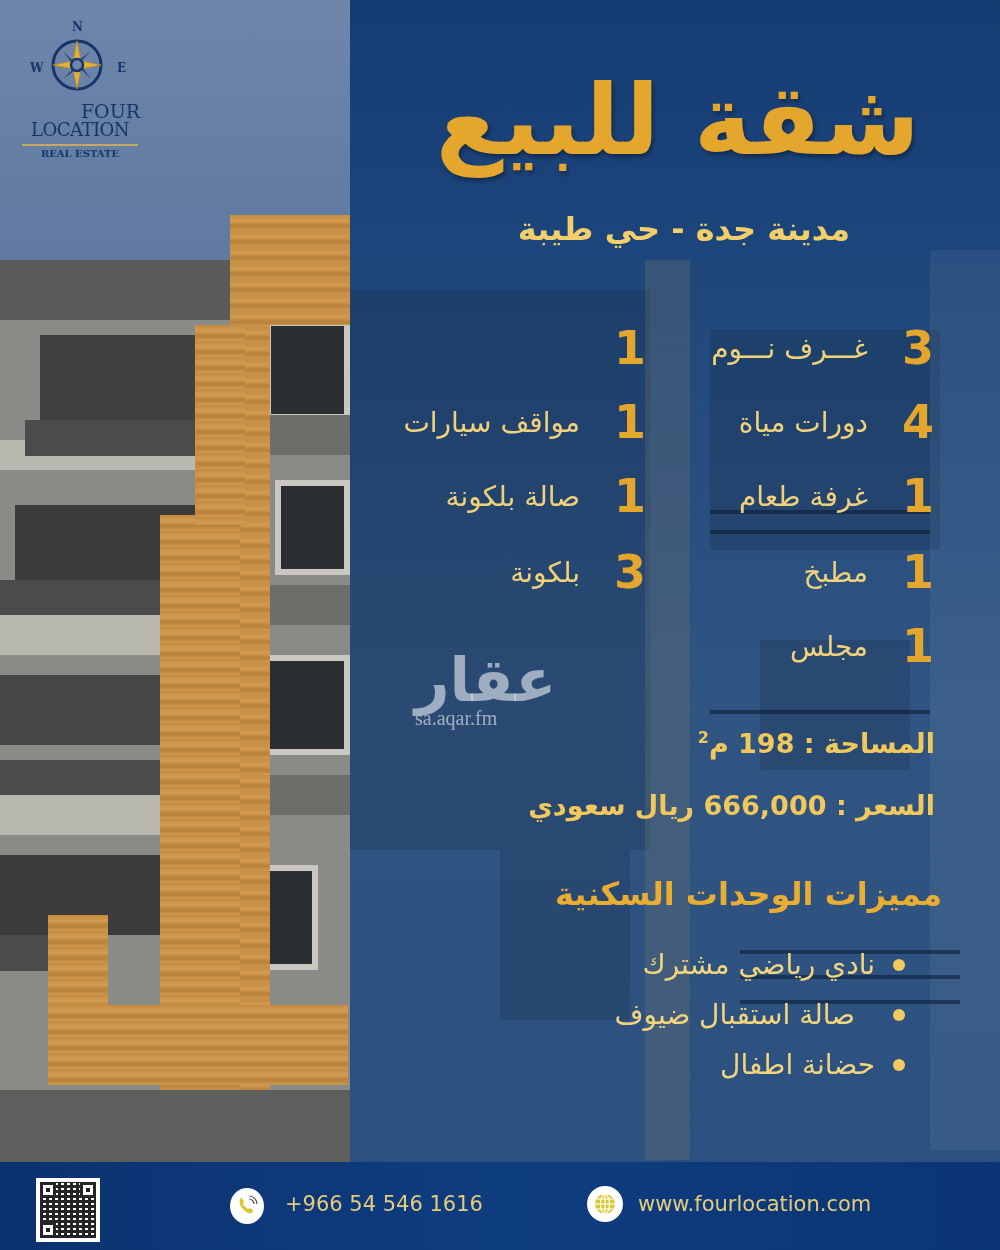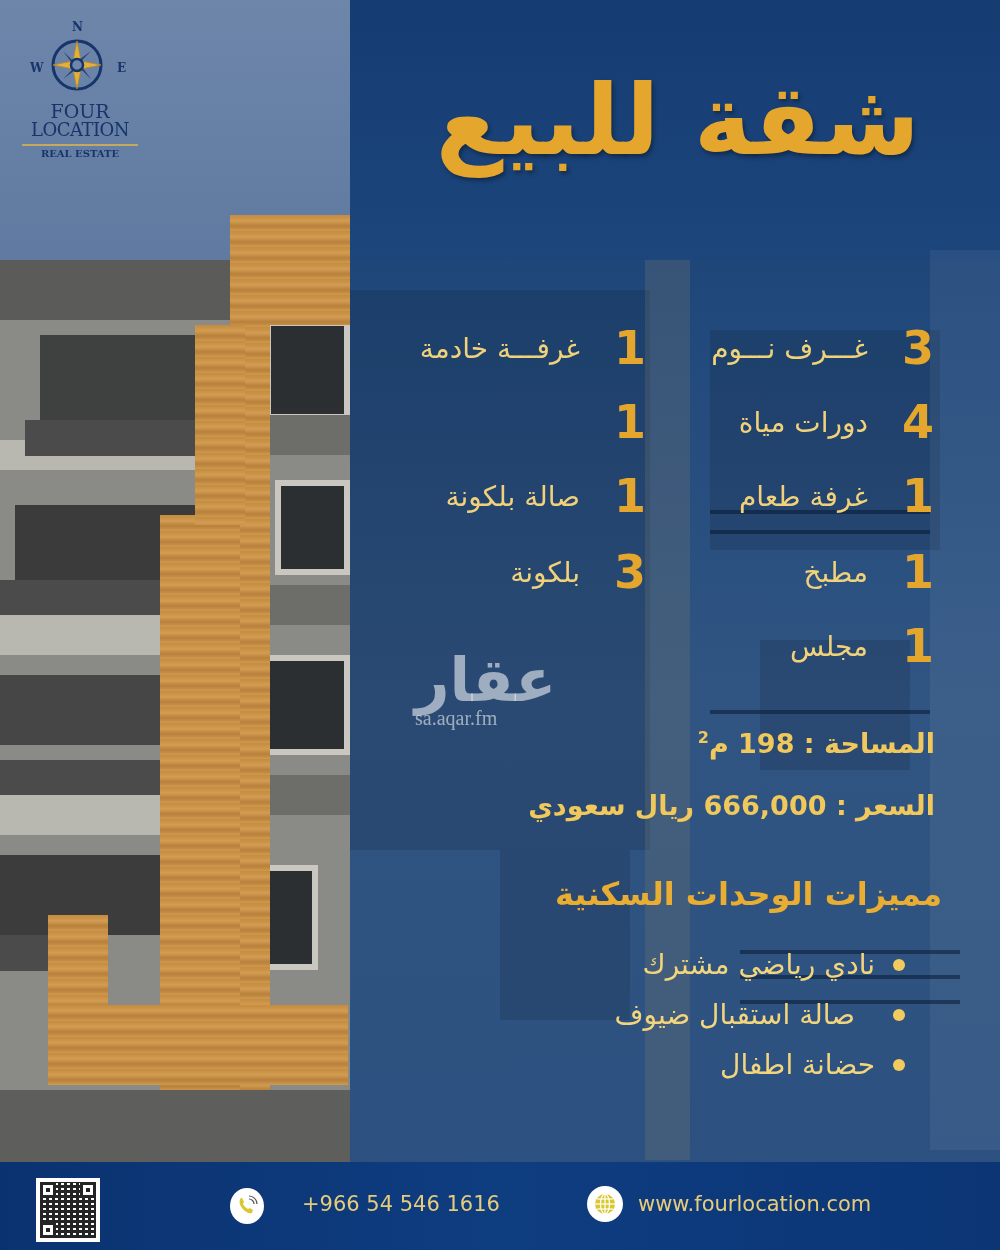--- a/index.html
+++ b/index.html
@@ -25,21 +25,21 @@
   
   .overlay { position: absolute; left: 350px; top: 0; width: 650px; height: 1165px; background: linear-gradient(180deg, rgba(18,58,112,0.97) 0%, rgba(22,66,124,0.88) 30%, rgba(28,74,132,0.80) 60%, rgba(26,70,128,0.82) 100%); }
   .ov-shape { position: absolute; background: rgba(255,255,255,0.06); }
   .ov-shape.dark { background: rgba(0,0,0,0.12); }
   .ov-rail { position: absolute; height: 4px; background: rgba(10,25,50,0.55); }
 
   
   .logo { position: absolute; left: 20px; top: 20px; width: 120px; height: 140px; color: #17356b; text-align: center; }
   .compass { position: absolute; left: 30px; top: 18px; width: 54px; height: 54px; }
   .compass-letter { position: absolute; font-family: "DejaVu Serif", serif; font-weight: bold; font-size: 12px; color: #17356b; }
-  .logo-four { position: absolute; left: 0; top: 82px; width: 120px; font-family: "DejaVu Serif", serif; font-size: 19px; line-height: 18px; color: #17356b; }
+  .logo-four { position: absolute; left: 0; top: 82px; width: 120px; font-family: "DejaVu Serif", serif; font-size: 19px; line-height: 18px; color: #17356b; text-align: right; }
   .logo-location { position: absolute; left: 0; top: 100px; width: 120px; font-family: "DejaVu Serif", serif; font-size: 18px; line-height: 20px; color: #17356b; letter-spacing: -0.5px; }
   .logo-line { position: absolute; left: 2px; top: 124px; width: 116px; height: 2px; background: #c6a961; }
   .logo-re { position: absolute; left: 0; top: 128px; width: 120px; font-family: "DejaVu Serif", serif; font-weight: bold; font-size: 10px; color: #17356b; }
 
   
   .title { position: absolute; right: 80px; top: 60px; font-family: "DejaVu Sans", sans-serif; font-weight: bold; font-size: 98px; line-height: 120px; color: #e4a62c; direction: rtl; text-shadow: 2px 3px 4px rgba(0,0,0,0.35); }
   .subtitle { position: absolute; right: 150px; top: 205px; font-weight: bold; font-size: 32px; line-height: 48px; color: #f2cf6a; direction: rtl; }
 
   .spec { position: absolute; direction: rtl; display: flex; align-items: center; height: 60px; }
   .spec .num { font-weight: bold; font-size: 46px; color: #e4a62c; width: 40px; text-align: center; }
@@ -133,20 +133,21 @@
       <polygon points="13,13 25,25 41,13 29,25 41,41 29,29 13,41 25,29" fill="#17356b" opacity="0.9"></polygon>
       <circle cx="27" cy="27" r="6" fill="#6d87ad" stroke="#17356b" stroke-width="2.5"></circle>
     </svg>
     <div class="logo-four">FOUR</div>
     <div class="logo-location">LOCATION</div>
     <div class="logo-line"></div>
     <div class="logo-re">REAL ESTATE</div>
   </div>
 
   <div class="title">شقة للبيع</div>
+  <div class="subtitle">مدينة جدة - حي طيبة</div>
 
   <div class="spec" style="right:62px;top:318px;">
     <span class="num">3</span>
     <span class="lbl">غـــرف نـــوم</span>
   </div>
   <div class="spec" style="right:62px;top:392px;">
     <span class="num">4</span>
     <span class="lbl">دورات مياة</span>
   </div>
   <div class="spec" style="right:62px;top:466px;">
@@ -157,24 +158,24 @@
     <span class="num">1</span>
     <span class="lbl">مطبخ</span>
   </div>
   <div class="spec" style="right:62px;top:616px;">
     <span class="num">1</span>
     <span class="lbl">مجلس</span>
   </div>
 
   <div class="spec" style="right:350px;top:318px;">
     <span class="num">1</span>
-    <span class="lbl">غرفـــة خادمة</span>
   </div>
   <div class="spec" style="right:350px;top:392px;">
     <span class="num">1</span>
+    <span class="lbl">مواقف سيارات</span>
   </div>
   <div class="spec" style="right:350px;top:466px;">
     <span class="num">1</span>
     <span class="lbl">صالة بلكونة</span>
   </div>
   <div class="spec" style="right:350px;top:542px;">
     <span class="num">3</span>
     <span class="lbl">بلكونة</span>
   </div>
 
@@ -216,21 +217,21 @@
         <div class="qr-finder" style="left:0;bottom:0;"></div>
       </div>
     </div>
     <div class="circle-icon" style="left:230px;top:26px;">
       <svg width="22" height="22" viewBox="0 0 22 22">
         <path d="M5 3 C3 5 3 9 6 13 C9 17 13 19 16 18 L17 15 L14 13 L12 14 C10 13 8 11 7 9 L8 7 L6 3 Z" fill="#d8c830"></path>
         <path d="M13 4 A5 5 0 0 1 18 9" stroke="#555" stroke-width="1.2" fill="none"></path>
         <path d="M13 1 A8 8 0 0 1 21 9" stroke="#555" stroke-width="1.2" fill="none"></path>
       </svg>
     </div>
-    <div class="contact" style="left:302px;">+966 54 546 1616</div>
+    <div class="contact" style="left:285px;">+966 54 546 1616</div>
     <div class="circle-icon" style="left:587px;top:24px;width:36px;">
       <svg width="24" height="24" viewBox="0 0 24 24">
         <circle cx="12" cy="12" r="10" fill="#d8c830"></circle>
         <ellipse cx="12" cy="12" rx="4.5" ry="10" fill="none" stroke="#fff" stroke-width="1.2"></ellipse>
         <line x1="2" y1="12" x2="22" y2="12" stroke="#fff" stroke-width="1.2"></line>
         <line x1="4" y1="7" x2="20" y2="7" stroke="#fff" stroke-width="1.2"></line>
         <line x1="4" y1="17" x2="20" y2="17" stroke="#fff" stroke-width="1.2"></line>
         <line x1="12" y1="2" x2="12" y2="22" stroke="#fff" stroke-width="1.2"></line>
       </svg>
     </div>

